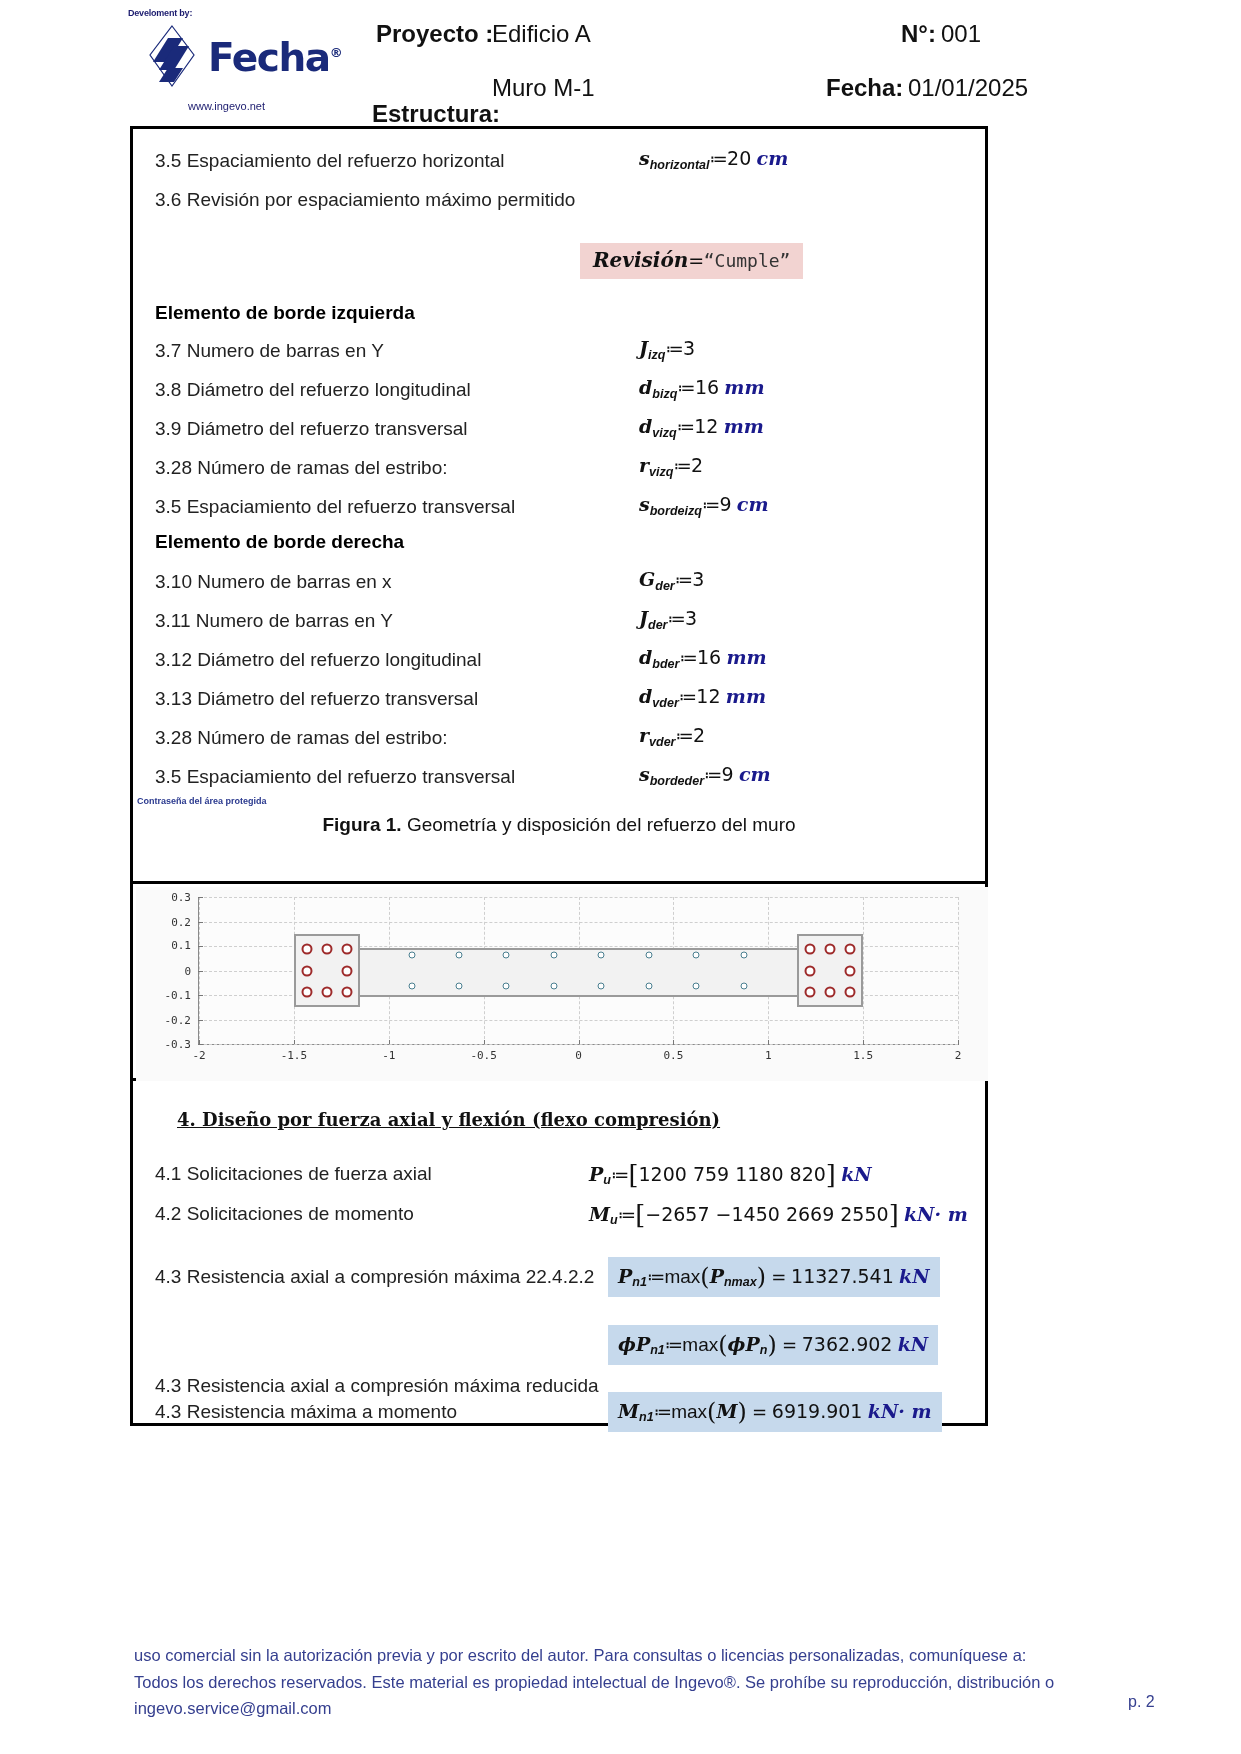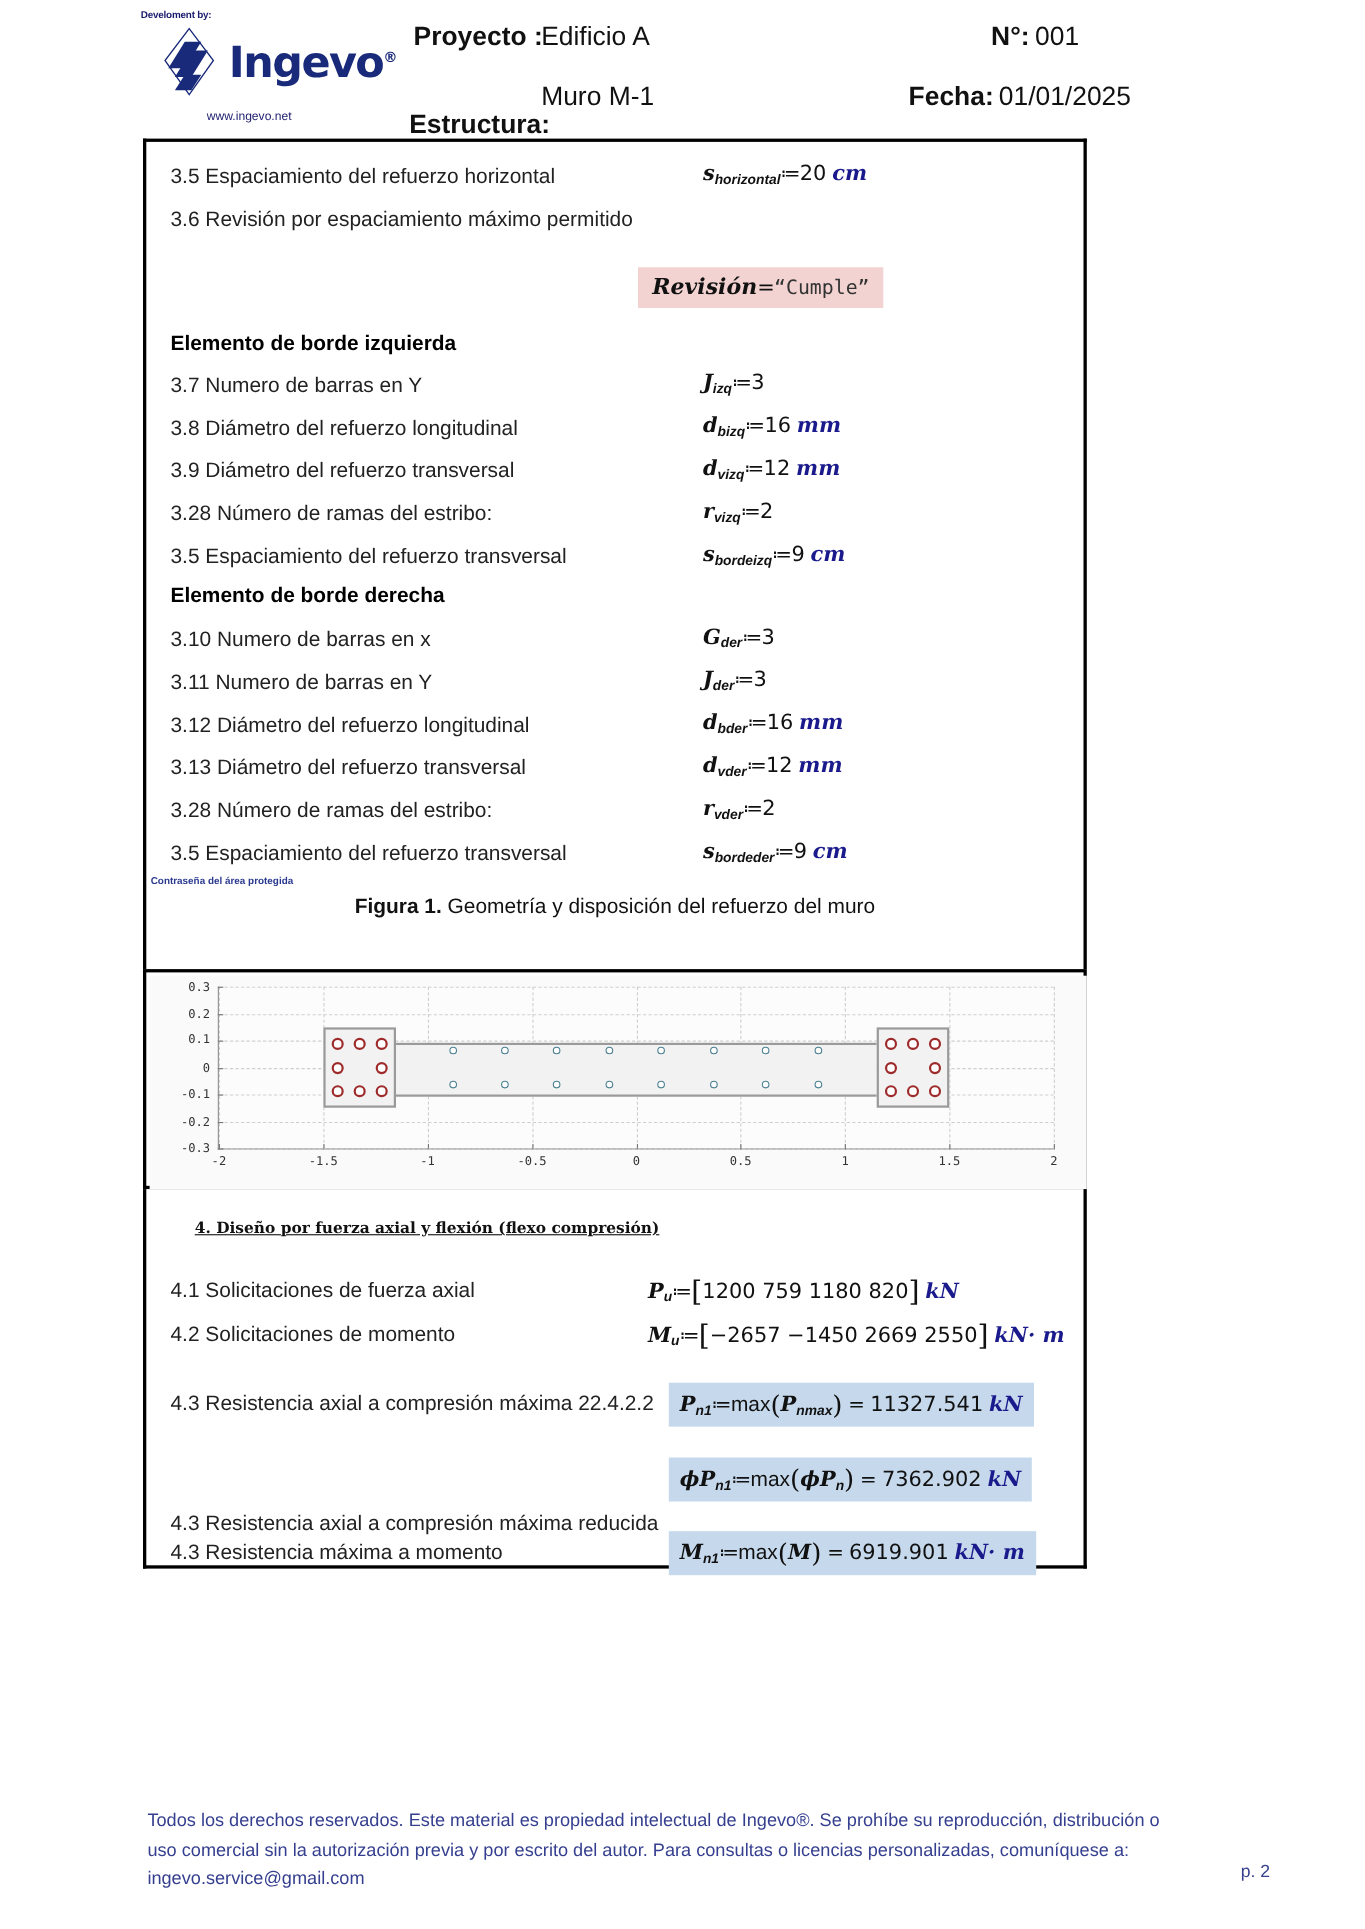--- a/index.html
+++ b/index.html
@@ -139,21 +139,21 @@
   .bar-be{ width:11px; height:11px; border:2px solid #9e2b2b; background:#fff; }
   .bar-web{ width:7px; height:7px; border:1.5px solid #4a7f90; background:#fff; }
 
   
   .panel-b{
     position:absolute; left:130px; top:1081px; width:858px; height:345px;
     border:3px solid #000; border-top:none; box-sizing:border-box;
   }
   .sec-title{
     position:absolute; left:44px; top:28px;
-    font-size:14px; font-weight:bold; text-decoration:underline;
+    font-size:18px; font-weight:bold; text-decoration:underline;
     font-family:"DejaVu Serif", serif;
   }
   .b-lbl{ position:absolute; font-size:19px; color:#222; white-space:nowrap; }
   .b-expr{ position:absolute; font-size:19px; white-space:nowrap; }
   .hl-box{
     position:absolute; background:#c6d9ec;
     padding:6px 10px; font-size:19px; white-space:nowrap;
   }
   .mat-br{ font-size:1.35em; font-family:"DejaVu Serif", serif; font-weight:300; vertical-align:-0.13em;}
   .paren{ font-size:1.25em; font-family:"DejaVu Serif", serif; vertical-align:-0.10em;}
@@ -174,21 +174,21 @@
 <div class="header">
   <div class="logo-block">
     <div class="dev-by">Develoment by:</div>
     <div class="logo-row">
       <svg class="logo-mark" viewBox="0 0 68 66">
         <polygon points="34,2 56,31 34,62 12,31" fill="#ffffff" stroke="#1a2a7a" stroke-width="1.2"></polygon>
         <polygon points="30,14 45,14 30,38 15,38" fill="#1a2a7a"></polygon>
         <polygon points="36,22 51,22 36,46 21,46" fill="#1a2a7a"></polygon>
         <polygon points="30,44 45,44 36,58 21,58" fill="#1a2a7a"></polygon>
       </svg>
-      <span class="logo-word"><span>Ingevo</span><span class="logo-reg">®</span></span>
+      <span class="logo-word"><span>Fecha</span><span class="logo-reg">®</span></span>
     </div>
     <div class="logo-url">www.ingevo.net</div>
   </div>
 
   <div class="hdr-field hdr-lbl" style="left:376px; top:20px;">Proyecto :</div>
   <div class="hdr-field hdr-val" style="left:492px; top:20px;">Edificio A</div>
 
   <div class="hdr-field hdr-lbl" style="left:901px; top:20px;">N°:</div>
   <div class="hdr-field hdr-val" style="left:941px; top:20px;">001</div>
 
@@ -425,17 +425,17 @@
     <span class="var">ϕP</span><span class="sub">n1</span><span class="asgn">≔</span><span class="fn">max</span><span class="paren">(</span><span class="var">ϕP</span><span class="sub">n</span><span class="paren">)</span><span class="asgn"> = </span><span class="num">7362.902</span>&nbsp;<span class="unit">kN</span>
   </div>
 
   <div class="b-lbl" style="left:22px; top:320px;">4.3 Resistencia máxima a momento</div>
   <div class="hl-box" style="left:475px; top:311px;">
     <span class="var">M</span><span class="sub">n1</span><span class="asgn">≔</span><span class="fn">max</span><span class="paren">(</span><span class="var">M</span><span class="sub"></span><span class="paren">)</span><span class="asgn"> = </span><span class="num">6919.901</span>&nbsp;<span class="unit">kN· m</span>
   </div>
 </div>
 
 <div class="footer">
+  <div>uso comercial sin la autorización previa y por escrito del autor. Para consultas o licencias personalizadas, comuníquese a:</div>
   <div>Todos los derechos reservados. Este material es propiedad intelectual de Ingevo®. Se prohíbe su reproducción, distribución o</div>
-  <div>uso comercial sin la autorización previa y por escrito del autor. Para consultas o licencias personalizadas, comuníquese a:</div>
   <div>ingevo.service@gmail.com</div>
 </div>
 <div class="pageno">p. 2</div>
 
 </body></html>

